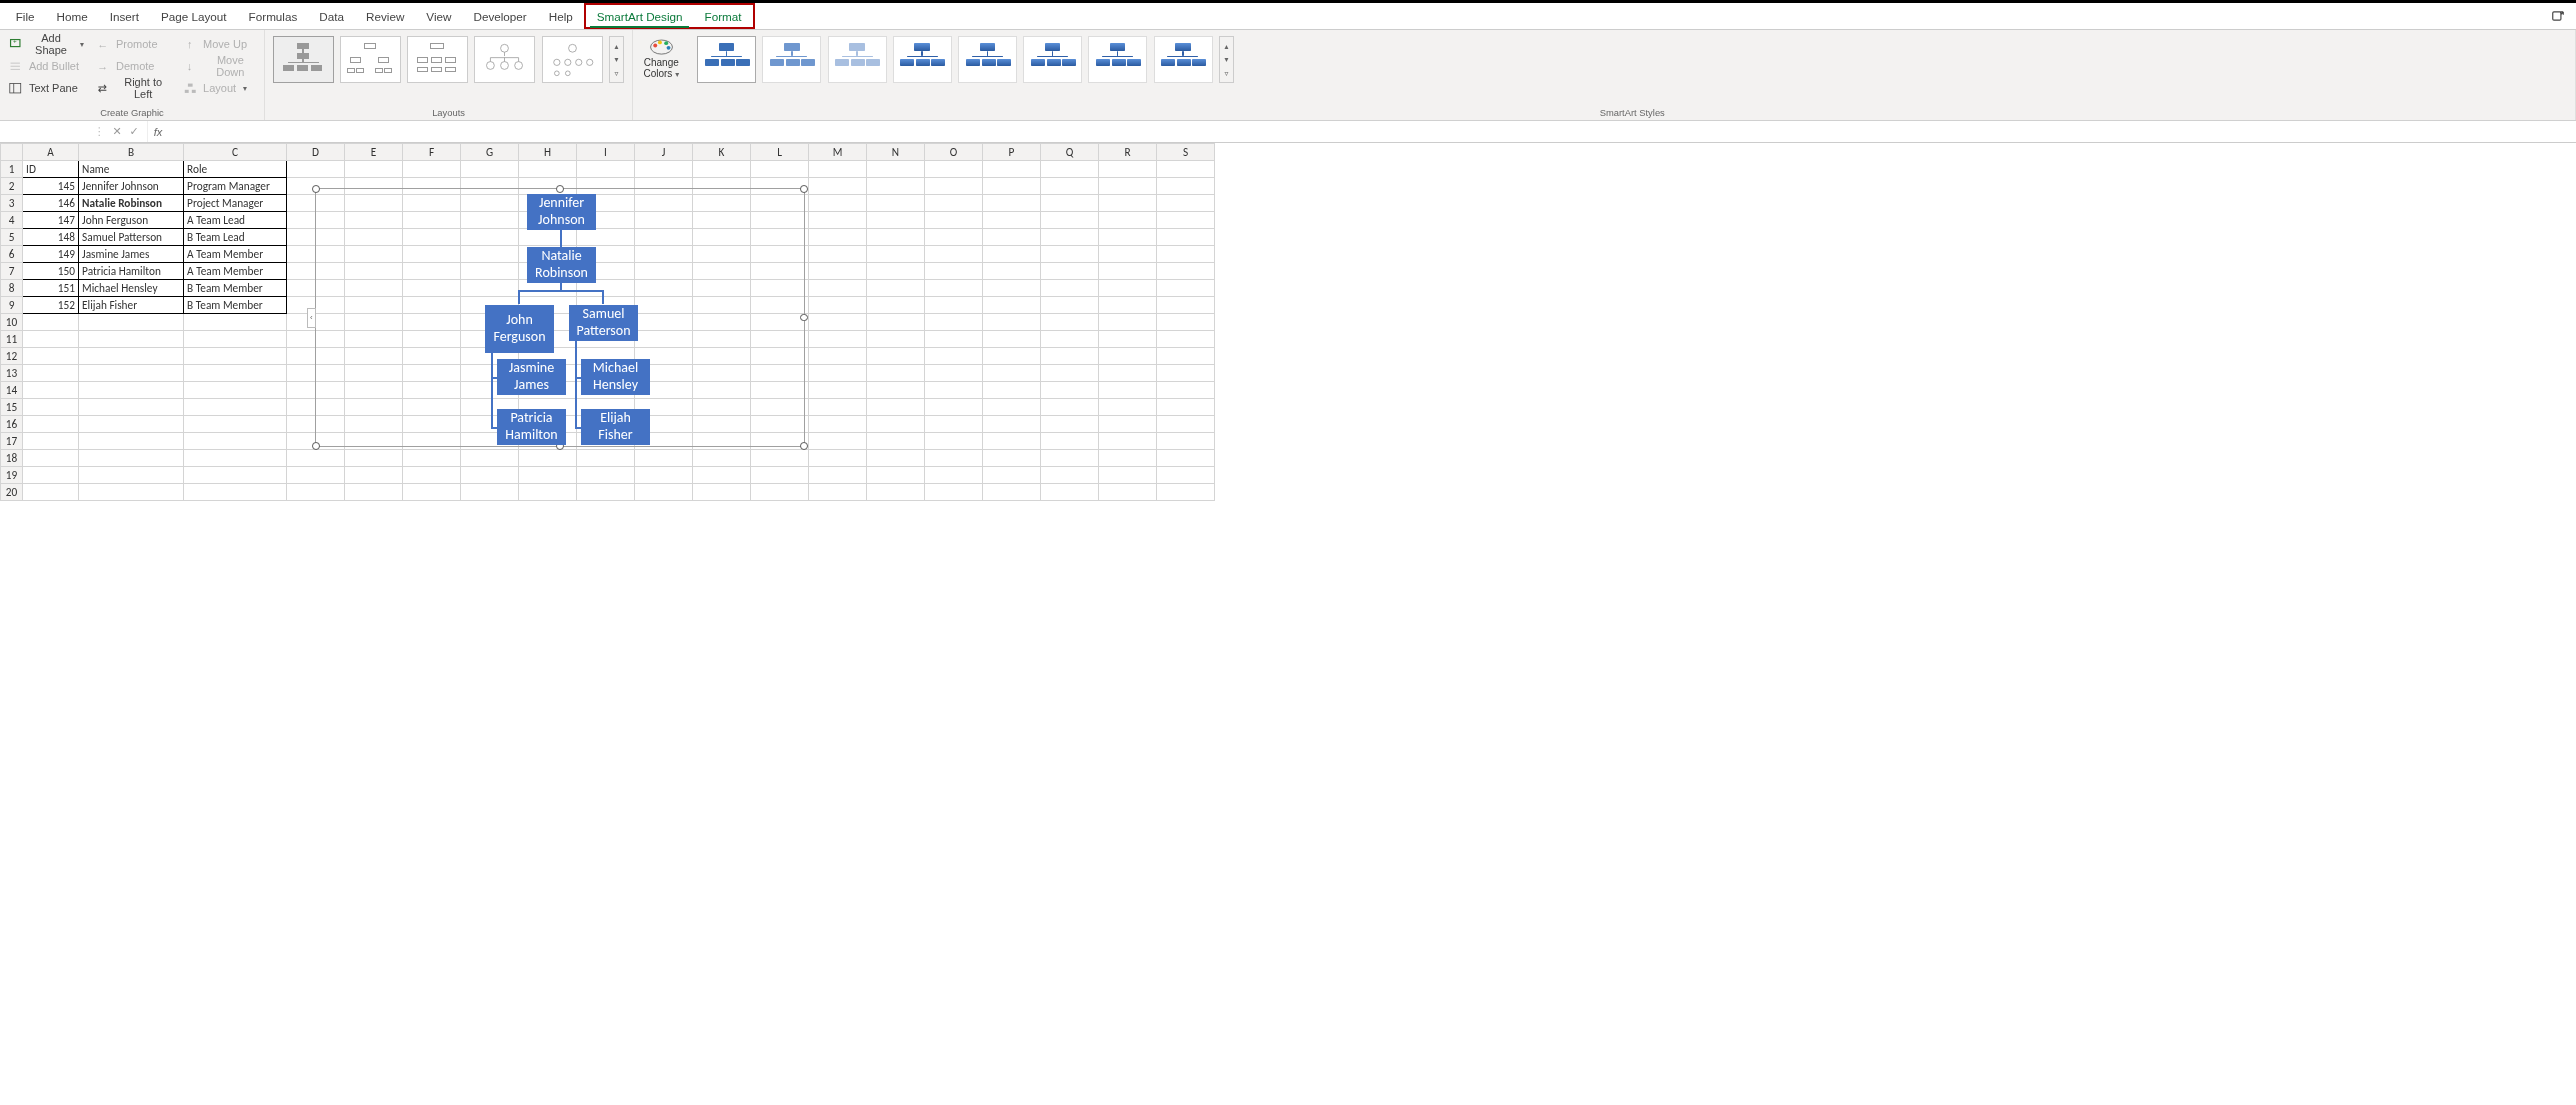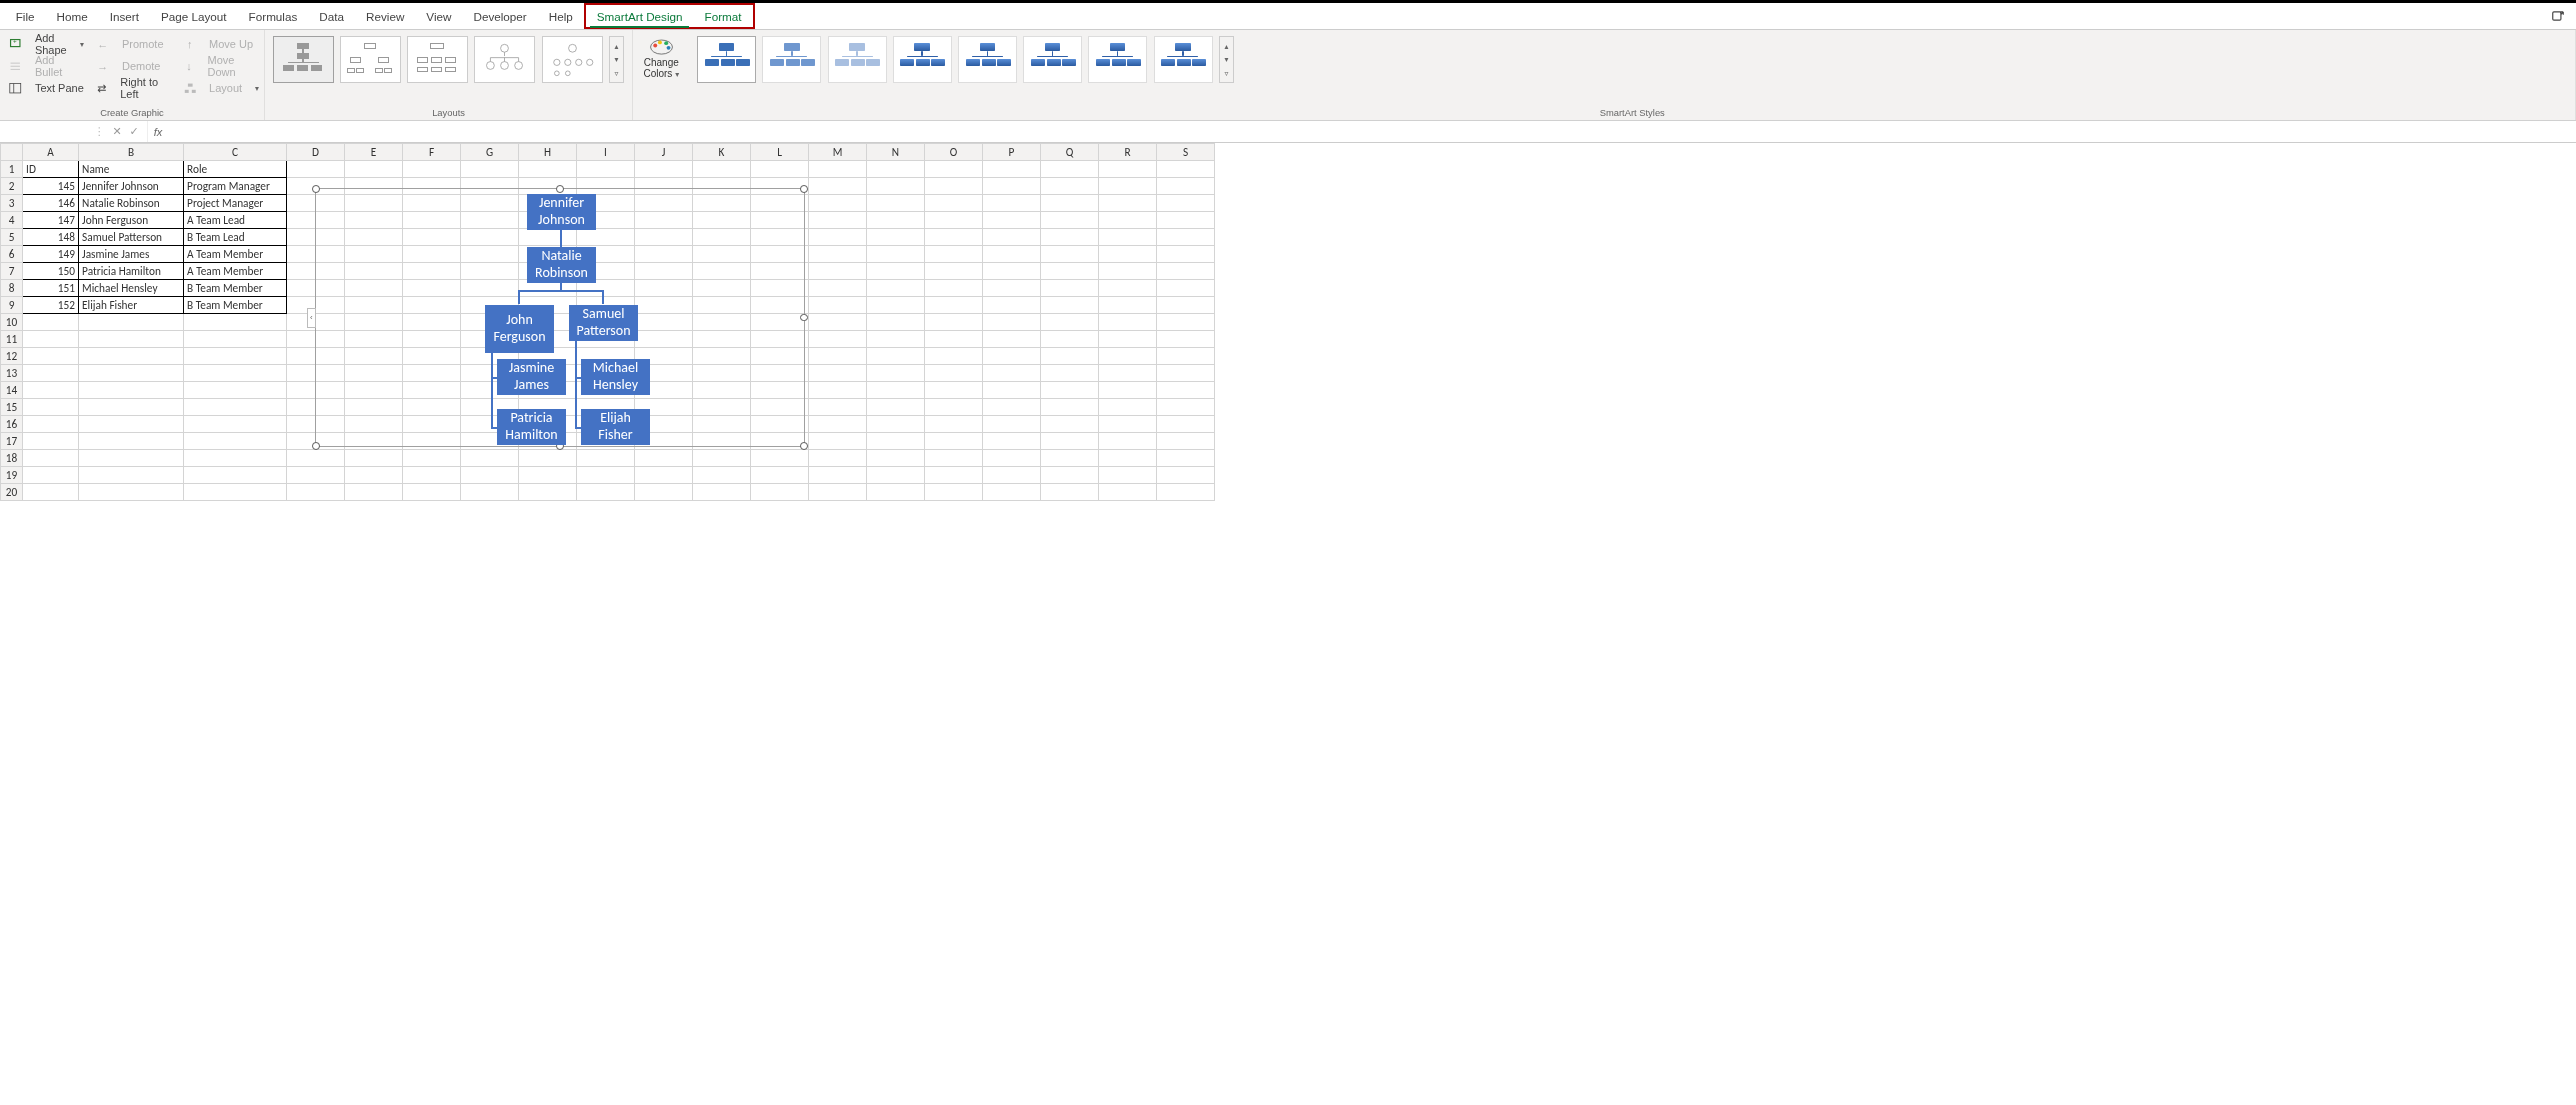--- a/index.html
+++ b/index.html
@@ -69,26 +69,27 @@
     text-align: center;
     font-size: 9.4px;
     color: #666;
     margin-top: auto;
     padding-top: 3.1px;
   }
   .btn-row { display: flex; align-items: center; gap: 3.1px; height: 22px; }
   .btn {
     display: flex;
     align-items: center;
-    gap: 13px;
+    gap: 7px;
     padding: 1.6px 4.7px;
     font-size: 11px;
     color: #444;
     cursor: pointer;
     min-width: 84px;
+    text-align: center;
   }
   .btn.disabled { color: #b0b0b0; cursor: default; }
   .btn .icon { width: 12.5px; height: 12.5px; display: inline-flex; align-items:center; justify-content:center; }
   .dropdown-arrow { font-size: 7.8px; color: #666; }
 
   
   .gallery {
     display: flex;
     gap: 6.2px;
     align-items: center;
@@ -605,21 +606,21 @@
           <td></td>
           <td></td>
           <td></td>
           <td></td>
           <td></td>
           <td></td>
         </tr>
         <tr>
           <td class="rowhdr">3</td>
           <td class="num" style="border: 0.8px solid rgb(0, 0, 0); margin-top: 16px;">146</td>
-          <td style="border: 0.8px solid rgb(0, 0, 0);">Natalie Robinson</td>
+          <td style="border: 0.8px solid rgb(0, 0, 0); font-weight: bold;">Natalie Robinson</td>
           <td style="border: 0.8px solid rgb(0, 0, 0);">Project Manager</td>
           <td></td>
           <td></td>
           <td></td>
           <td></td>
           <td></td>
           <td></td>
           <td></td>
           <td></td>
           <td></td>

